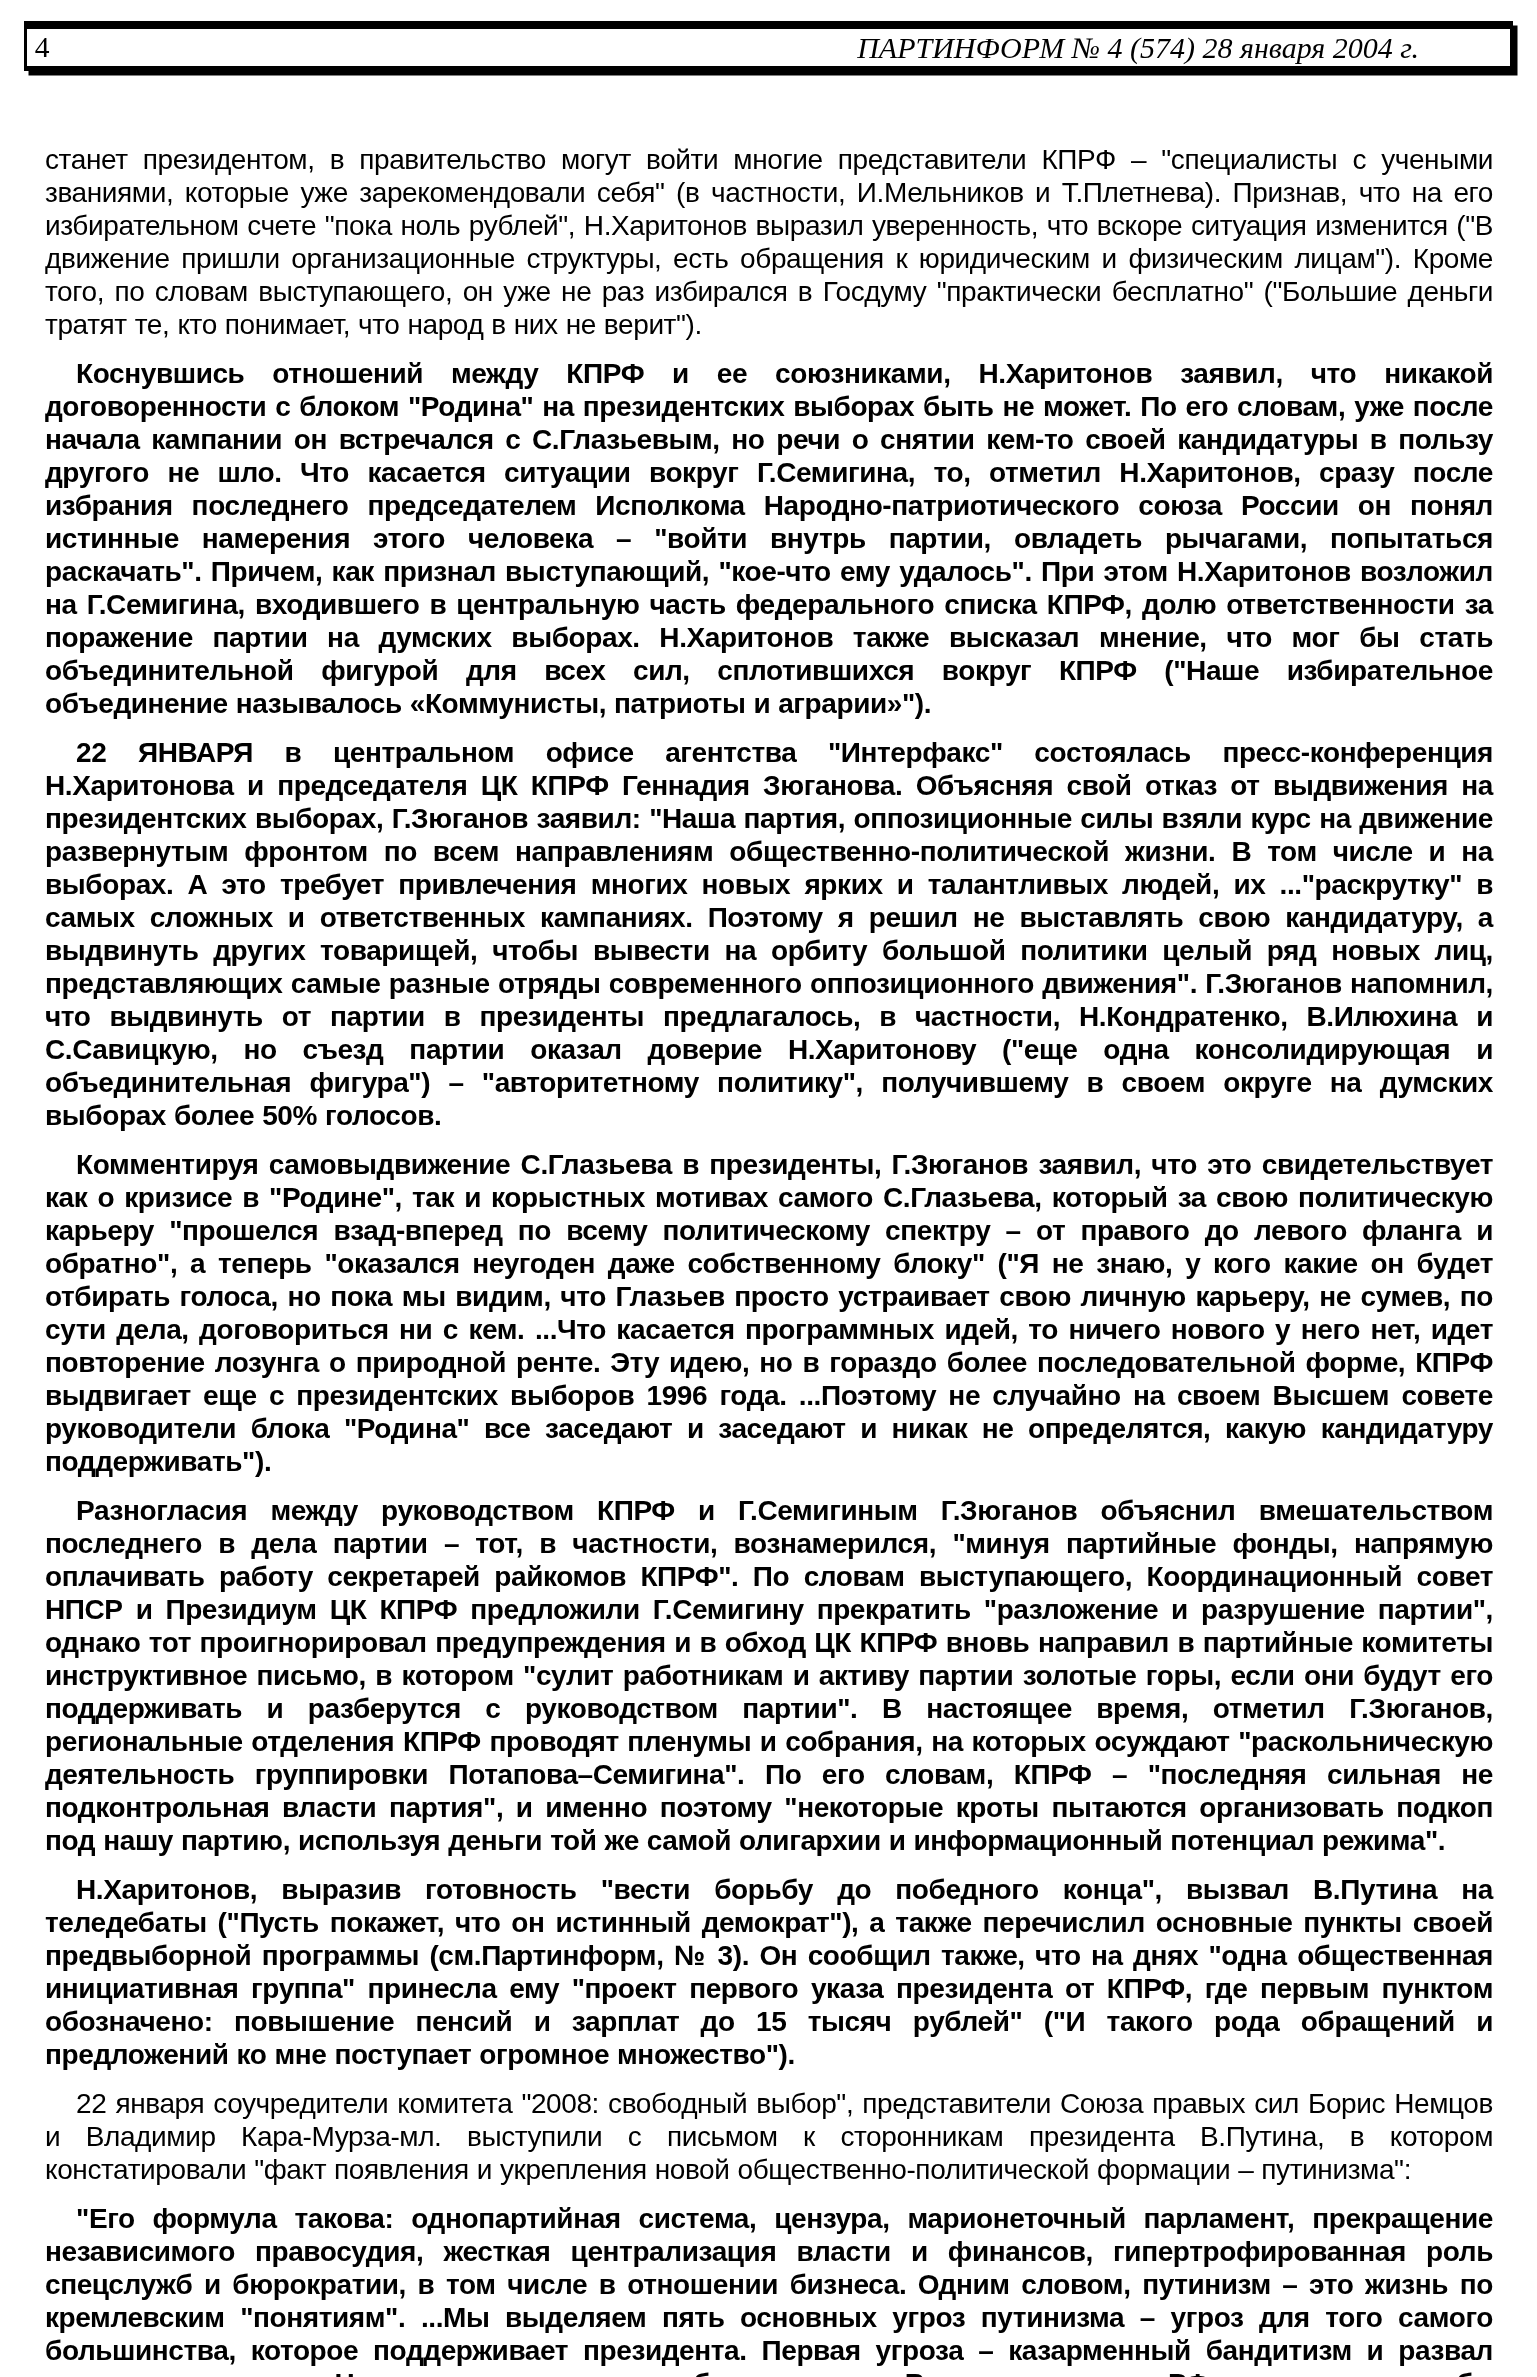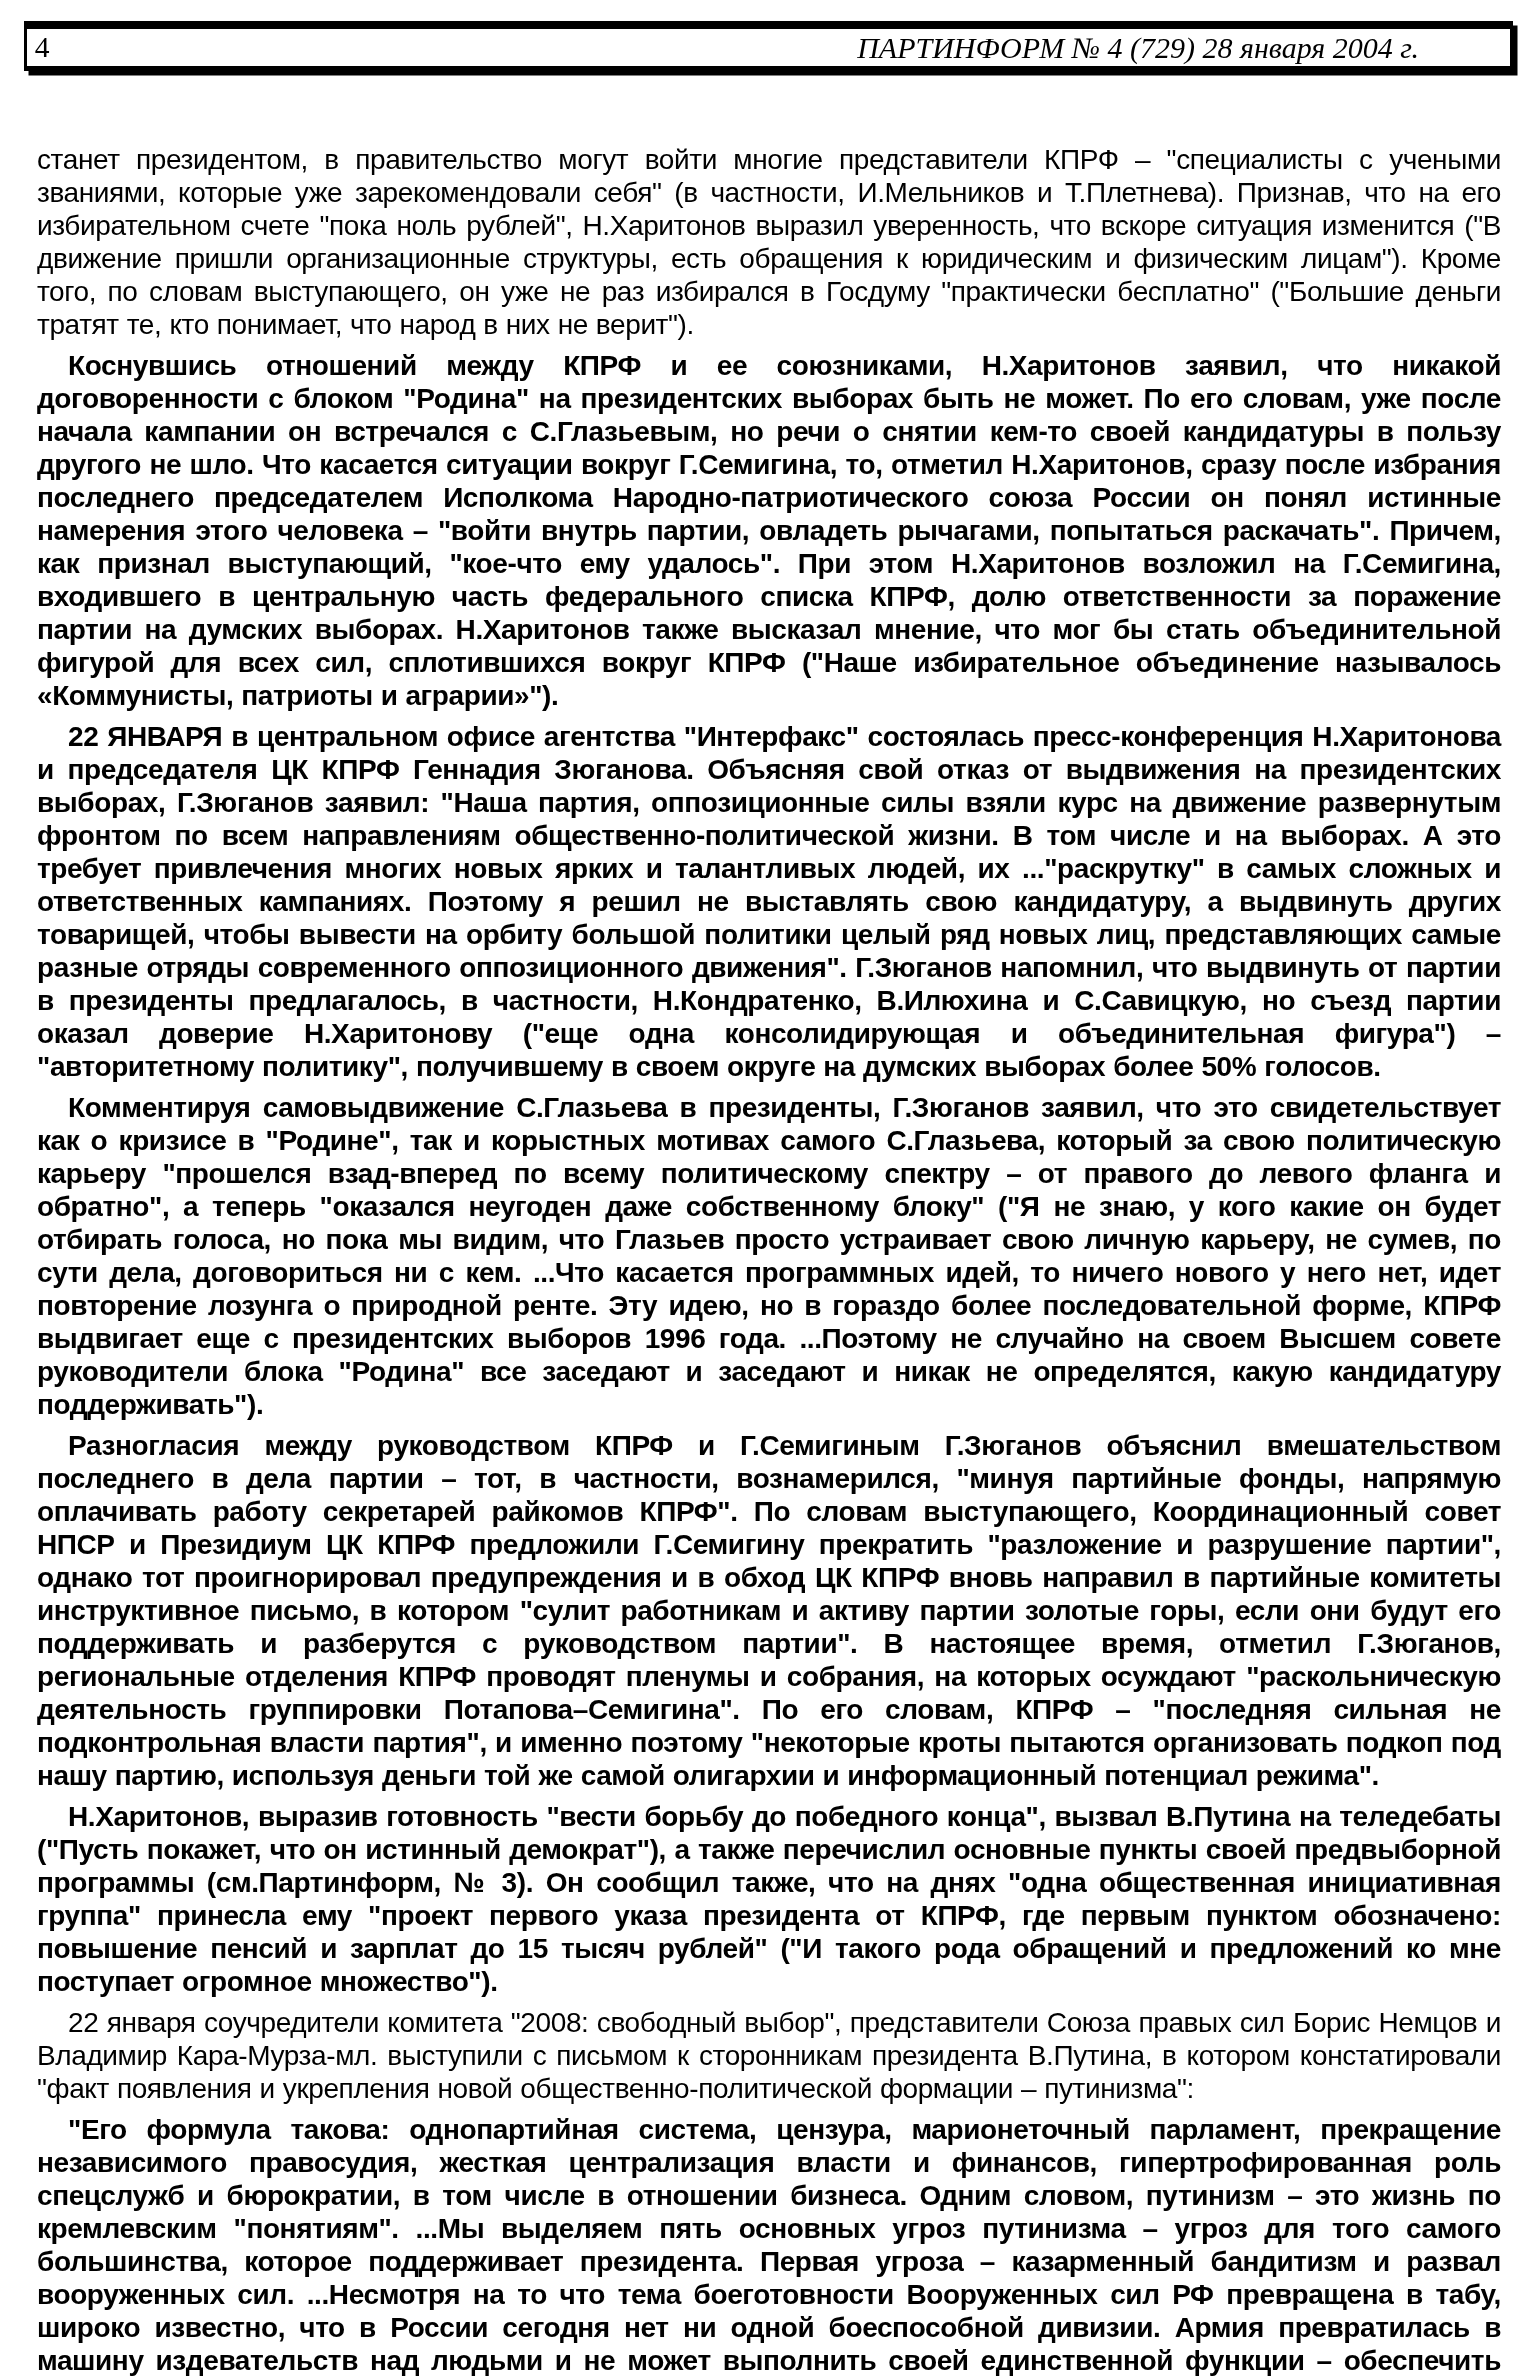--- a/index.html
+++ b/index.html
@@ -40,41 +40,41 @@
   }
   
   .content {
     margin: 72px 28px 0 29px;
     text-align: justify;
     font-size: 28px;
     line-height: 33px;
     letter-spacing: -0.4px;
     word-spacing: 0.6px;
   }
-  .para { margin: 8px; text-indent: 31px; }
+  .para { margin: 16px; text-indent: 31px; }
   .para.no-indent { text-indent: 0; }
   .para.bold { font-weight: bold; }
   .section-heading {
     font-size: 32px;
     line-height: 37px;
     font-weight: bold;
     letter-spacing: -0.3px;
     margin: 31px 0 10.2px 0;
     text-indent: 29.5px;
     text-align: left;
   }
 </style>
 </head>
 <body>
 
 <div class="page">
 
   <header class="masthead">
     <span class="pagenum">4</span>
-    <span class="issue">ПАРТИНФОРМ № 4 (729) 28 января 2004 г.</span>
+    <span class="issue">ПАРТИНФОРМ № 4 (574) 28 января 2004 г.</span>
   </header>
 
   <main class="content">
 
     <p class="para no-indent">станет президентом, в правительство могут войти многие представители КПРФ – "специалисты с учеными званиями, которые уже зарекомендовали себя" (в частности, И.Мельников и Т.Плетнева). Признав, что на его избирательном счете "пока ноль рублей", Н.Харитонов выразил уверенность, что вскоре ситуация изменится ("В движение пришли организационные структуры, есть обращения к юридическим и физическим лицам"). Кроме того, по словам выступающего, он уже не раз избирался в Госдуму "практически бесплатно" ("Большие деньги тратят те, кто понимает, что народ в них не верит").</p>
 
     <p class="para bold">Коснувшись отношений между КПРФ и ее союзниками, Н.Харитонов заявил, что никакой договоренности с блоком "Родина" на президентских выборах быть не может. По его словам, уже после начала кампании он встречался с С.Глазьевым, но речи о снятии кем-то своей кандидатуры в пользу другого не шло. Что касается ситуации вокруг Г.Семигина, то, отметил Н.Харитонов, сразу после избрания последнего председателем Исполкома Народно-патриотического союза России он понял истинные намерения этого человека – "войти внутрь партии, овладеть рычагами, попытаться раскачать". Причем, как признал выступающий, "кое-что ему удалось". При этом Н.Харитонов возложил на Г.Семигина, входившего в центральную часть федерального списка КПРФ, долю ответственности за поражение партии на думских выборах. Н.Харитонов также высказал мнение, что мог бы стать объединительной фигурой для всех сил, сплотившихся вокруг КПРФ ("Наше избирательное объединение называлось «Коммунисты, патриоты и аграрии»").</p>
 
     <p class="para bold">22 ЯНВАРЯ в центральном офисе агентства "Интерфакс" состоялась пресс-конференция Н.Харитонова и председателя ЦК КПРФ Геннадия Зюганова. Объясняя свой отказ от выдвижения на президентских выборах, Г.Зюганов заявил: "Наша партия, оппозиционные силы взяли курс на движение развернутым фронтом по всем направлениям общественно-политической жизни. В том числе и на выборах. А это требует привлечения многих новых ярких и талантливых людей, их ..."раскрутку" в самых сложных и ответственных кампаниях. Поэтому я решил не выставлять свою кандидатуру, а выдвинуть других товарищей, чтобы вывести на орбиту большой политики целый ряд новых лиц, представляющих самые разные отряды современного оппозиционного движения". Г.Зюганов напомнил, что выдвинуть от партии в президенты предлагалось, в частности, Н.Кондратенко, В.Илюхина и С.Савицкую, но съезд партии оказал доверие Н.Харитонову ("еще одна консолидирующая и объединительная фигура") – "авторитетному политику", получившему в своем округе на думских выборах более 50% голосов.</p>
 

